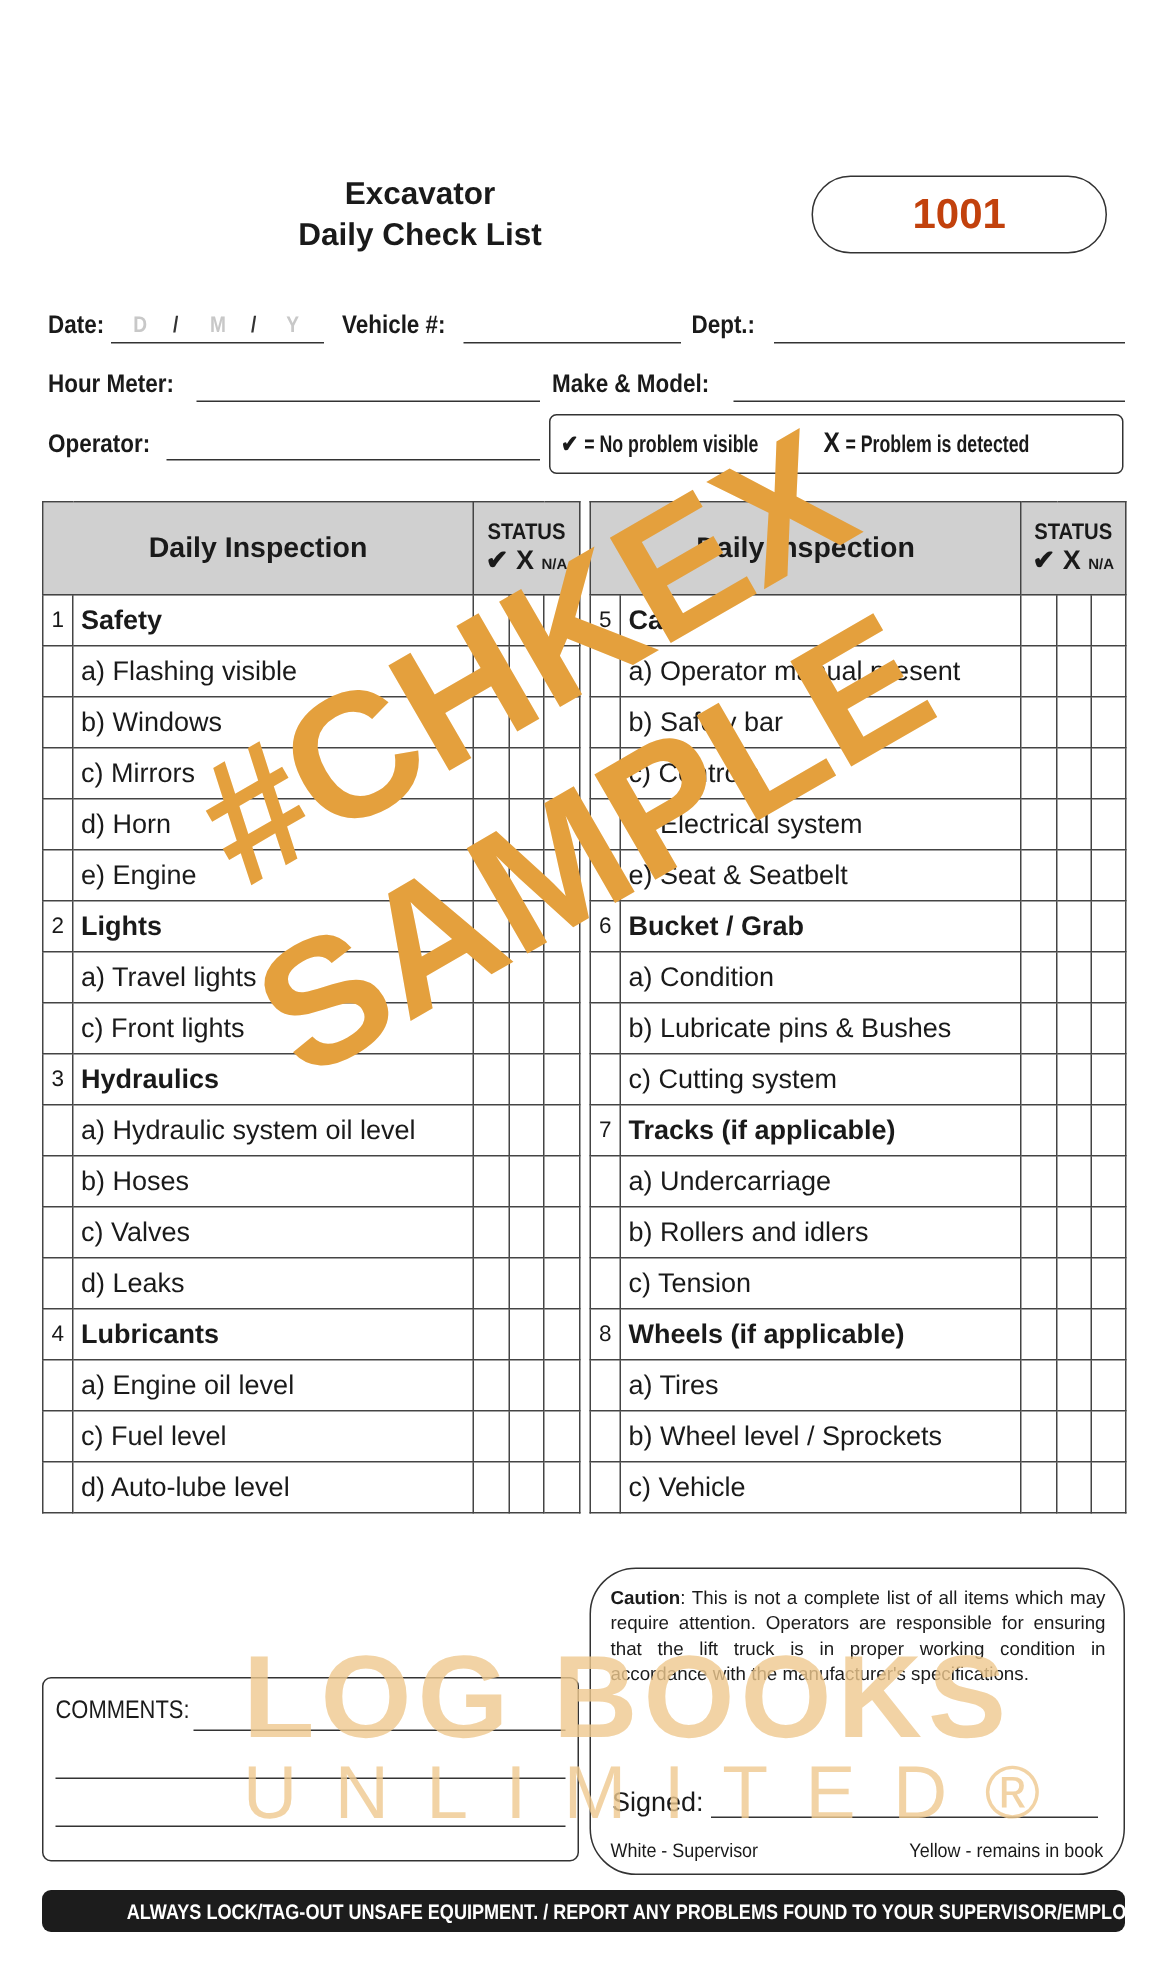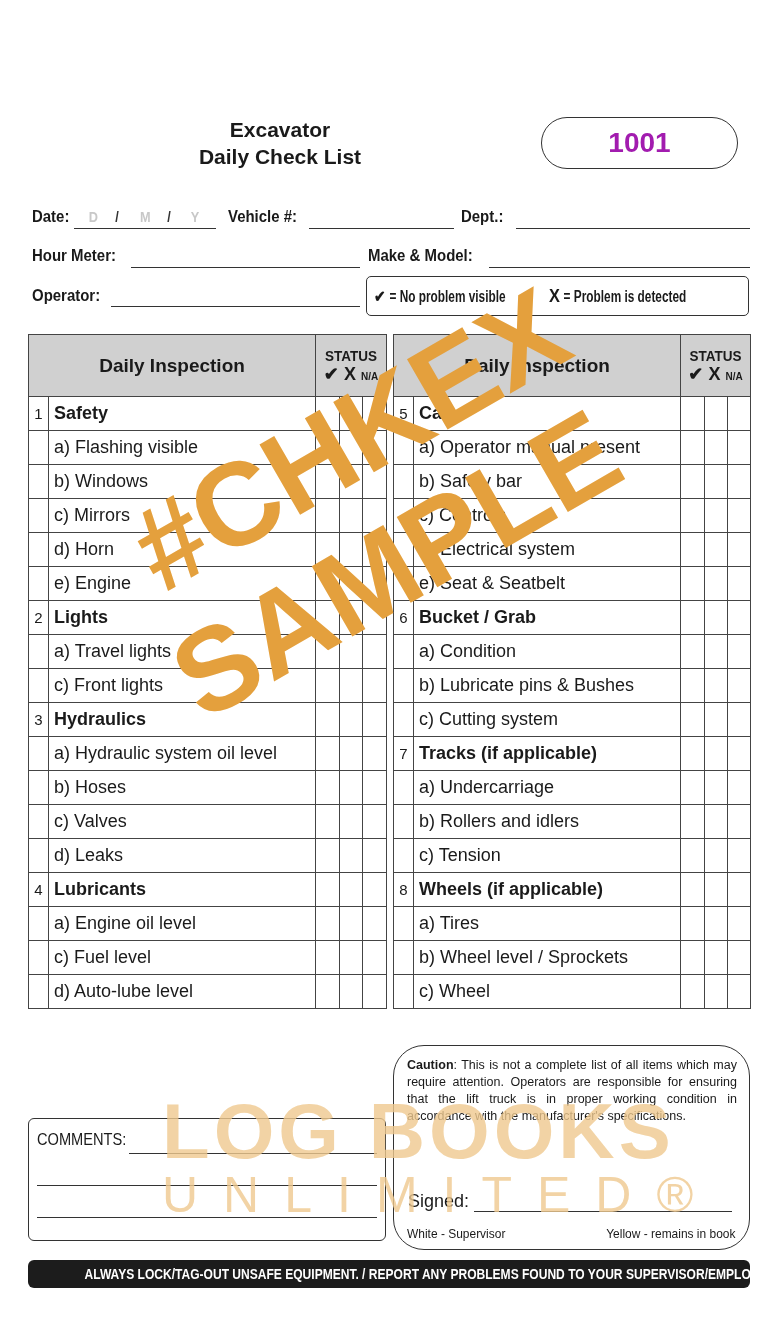--- a/index.html
+++ b/index.html
@@ -1,19 +1,19 @@
 <!DOCTYPE html>
 <html><head>
 <meta charset="utf-8">
 <style>
   html, body { margin:0; padding:0; background:#ffffff; }
   body { width:777px; height:1325px; position:relative; overflow:hidden; font-family:"Liberation Sans", sans-serif; color:#1a1a1a; }
   .abs { position:absolute; }
   .title { left:120px; top:116px; width:320px; text-align:center; font-weight:bold; font-size:21px; line-height:27px; }
-  .form-no { left:541px; top:117px; width:197px; height:52px; border:1.5px solid #333; border-radius:28px; box-sizing:border-box; text-align:center; font-weight:bold; font-size:28px; line-height:50px; color:#a21caf; }
+  .form-no { left:541px; top:117px; width:197px; height:52px; border:1.5px solid #333; border-radius:28px; box-sizing:border-box; text-align:center; font-weight:bold; font-size:28px; line-height:50px; color:#c2410c; }
   .field-label { font-weight:bold; font-size:17px; transform:scaleX(0.88); transform-origin:left; white-space:nowrap; }
   .line { border-bottom:1.2px solid #333; height:0; }
   .date-part { color:#c8c8c8; font-size:15px; font-weight:bold; transform:scaleX(0.85); }
   .legend { left:366px; top:276px; width:383px; height:40px; border:1.2px solid #333; border-radius:5px; box-sizing:border-box; font-weight:bold; font-size:16px; line-height:38px; white-space:nowrap; }
   .legend span { display:inline-block; transform:scaleX(0.86); transform-origin:left; }
   table.chk { position:absolute; border-collapse:collapse; table-layout:fixed; }
   table.chk td, table.chk th { border:1.2px solid #444; padding:0; height:34px; box-sizing:border-box; }
   table.chk th { background:#d0d0d0; height:62px; font-size:19px; font-weight:bold; }
   table.chk th.status { font-size:15px; line-height:19px; vertical-align:middle; }
   .stat-top { display:block; transform:scaleX(0.9); }
@@ -349,21 +349,21 @@
       </tr>
       <tr>
         <td class="num"></td>
         <td class="item">b) Wheel level / Sprockets</td>
         <td></td>
         <td></td>
         <td></td>
       </tr>
       <tr>
         <td class="num"></td>
-        <td class="item">c) Wheel</td>
+        <td class="item">c) Vehicle</td>
         <td></td>
         <td></td>
         <td></td>
       </tr>
     </tbody>
 </table>
 
 <div class="abs box" style="left:28px;top:1118px;width:358px;height:123px;">
   <div class="abs" style="left:8px;top:11px;font-size:17px;transform:scaleX(0.86);transform-origin:left;">COMMENTS:</div>
   <div class="abs line" style="left:100px;top:34px;width:248px;"></div>

